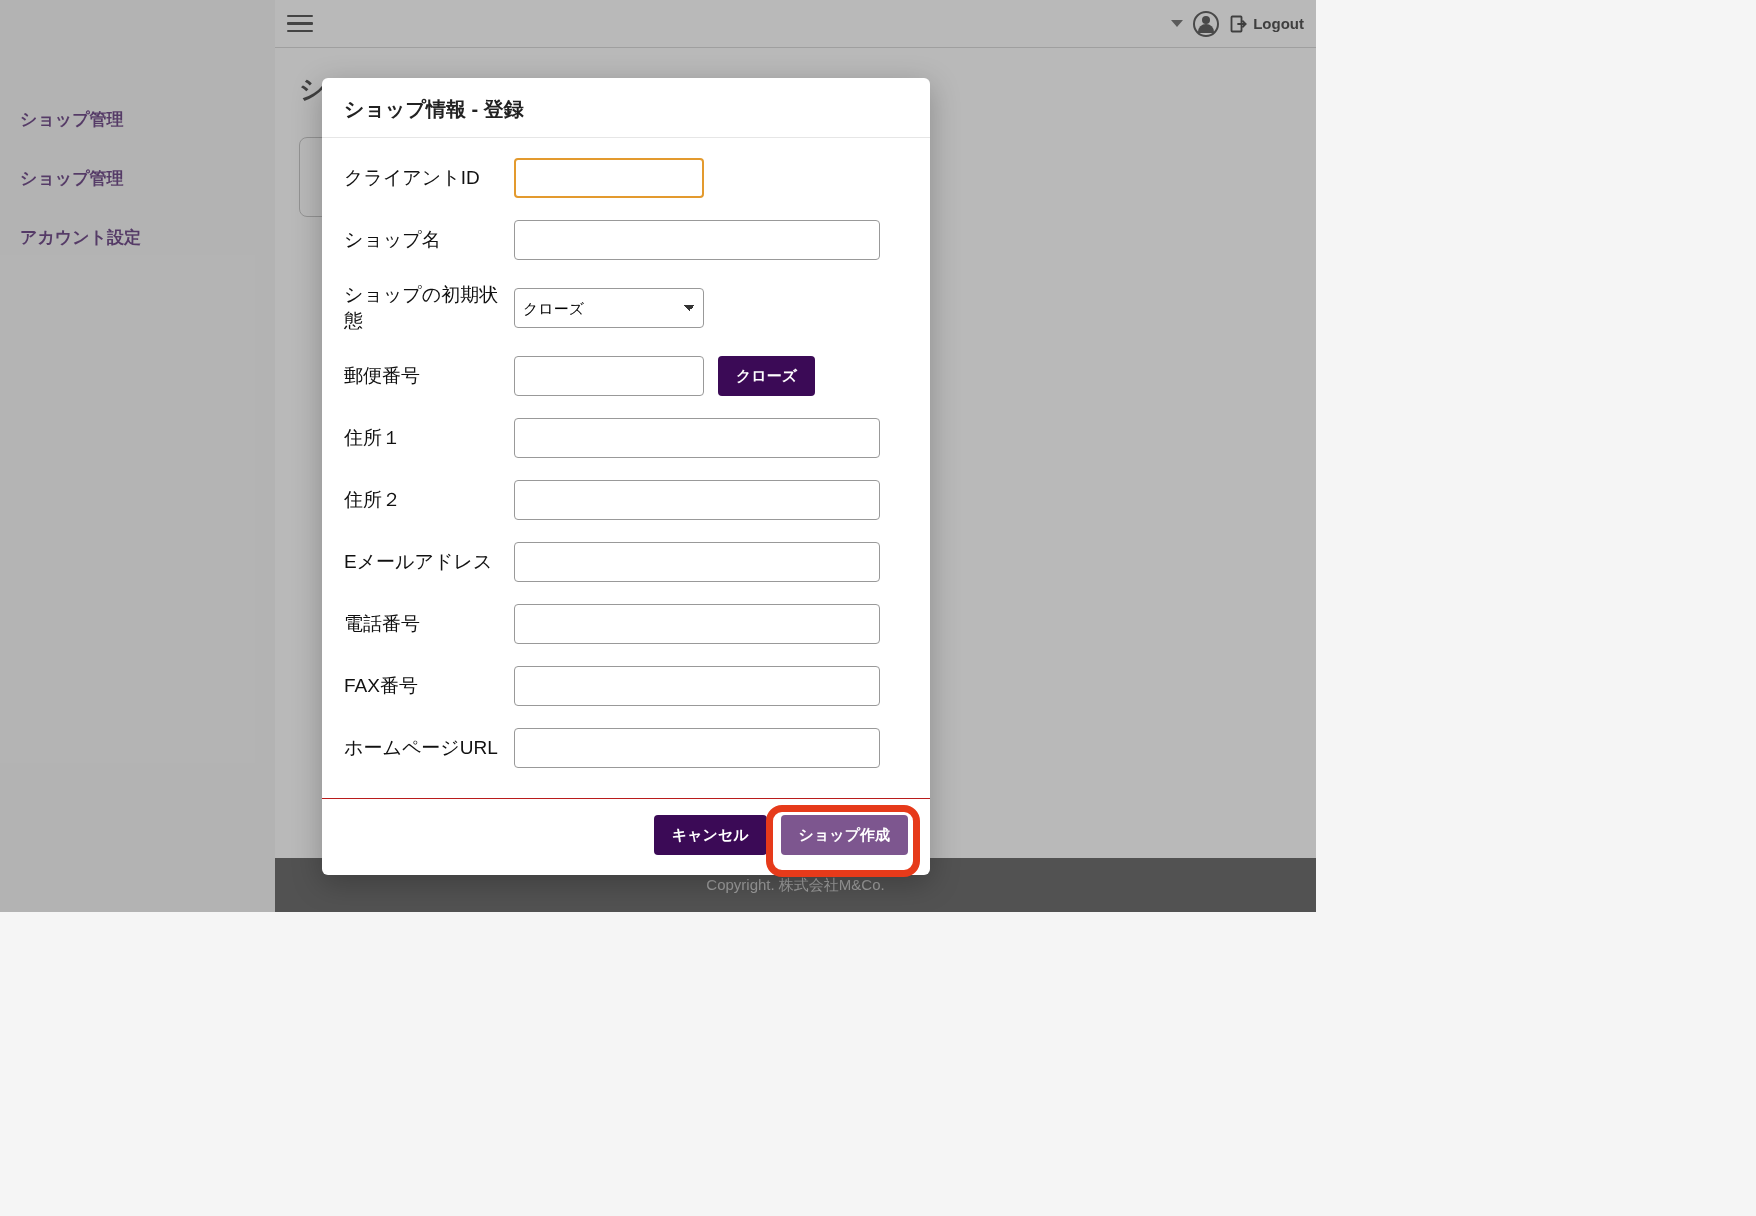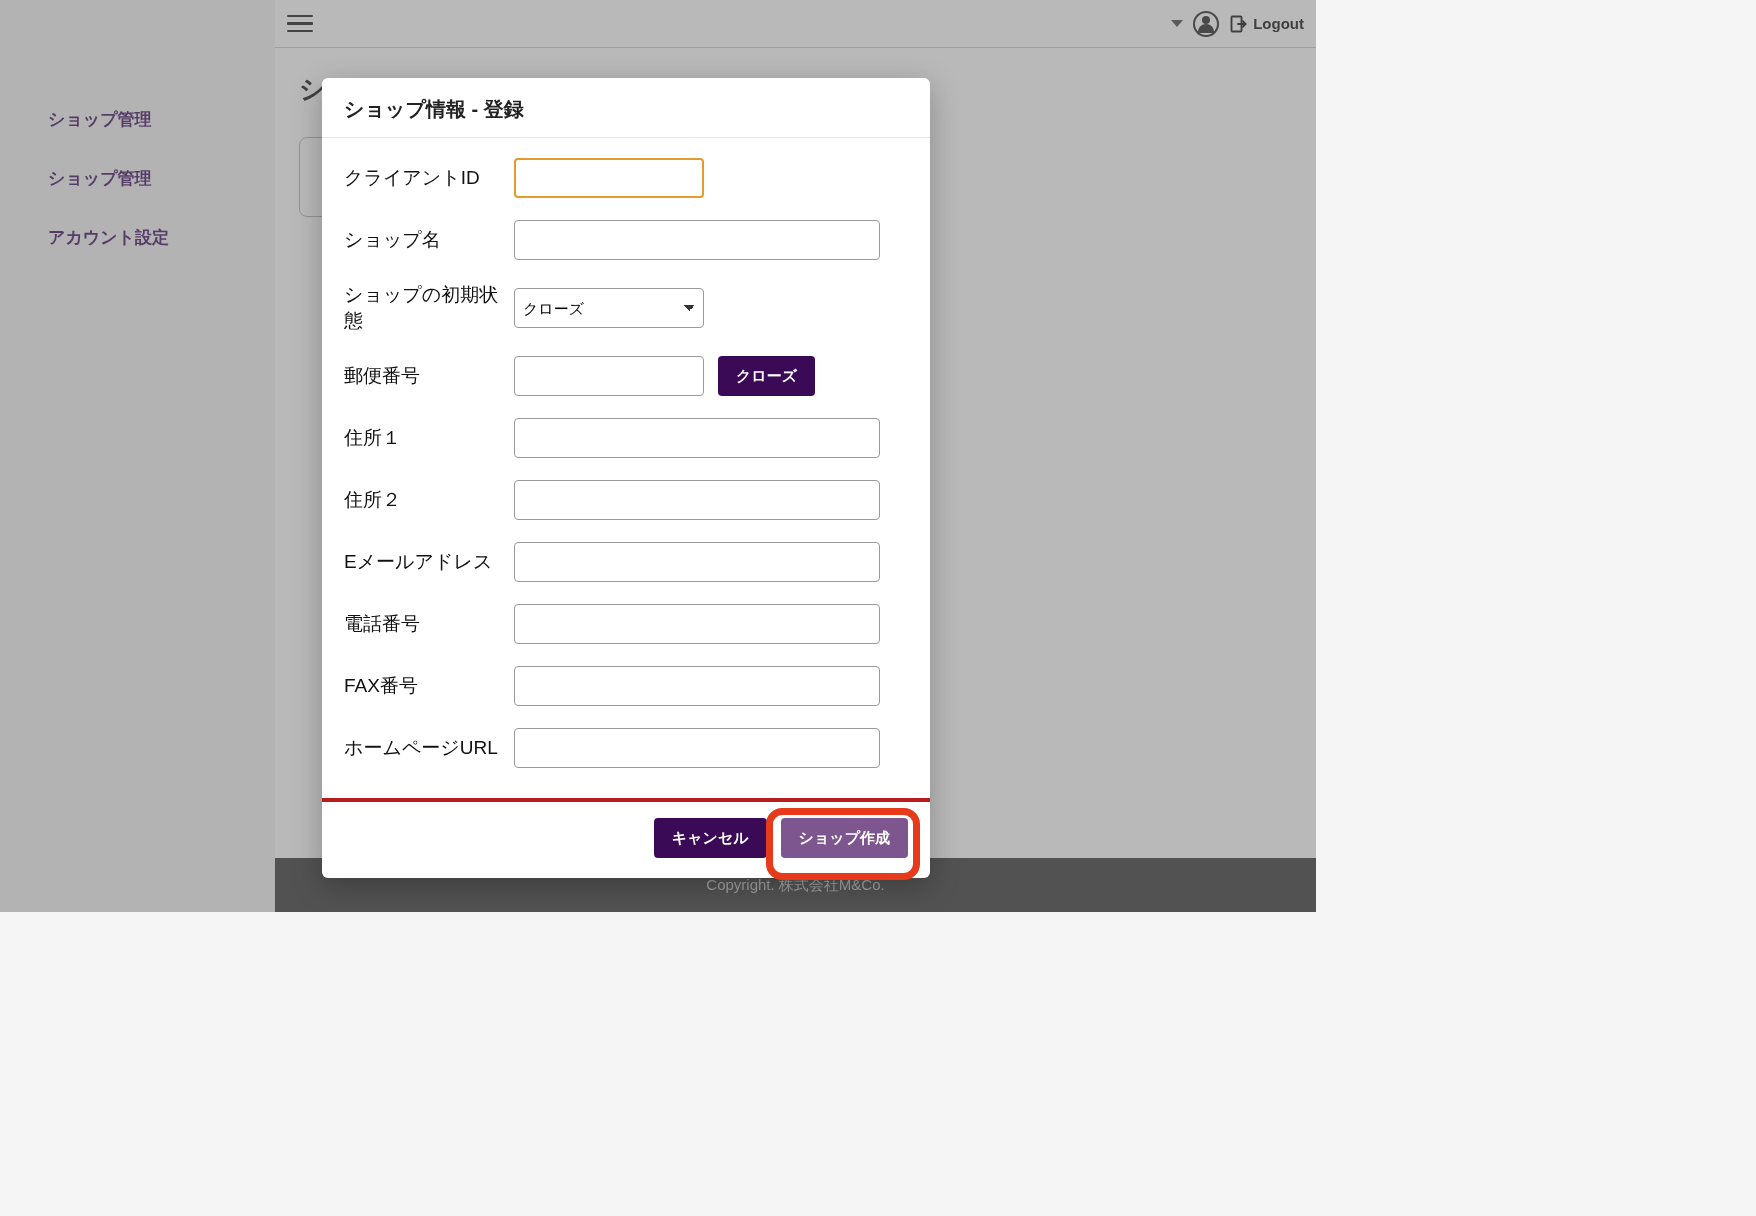--- a/index.html
+++ b/index.html
@@ -10,21 +10,20 @@
       height: 912px;
       overflow: hidden;
       position: relative;
     }
     .sidebar {
       position: absolute;
       left: 0; top: 0; bottom: 0;
       width: 275px;
       background: #f5f5f5;
       padding-top: 90px;
-      margin-left: 28px;
     }
     .sidebar-item {
       padding: 18px 20px;
       font-size: 17px;
       color: #4a1a6a;
       font-weight: 600;
       cursor: pointer;
     }
     .main {
       position: absolute;
@@ -145,21 +144,21 @@
       border-radius:4px;
       font-size:15px;
       font-weight:600;
       color:#fff;
       background:#3b0a56;
       cursor:pointer;
     }
     .btn-secondary { background:#7d568f; }
     .modal-footer {
       padding:16px 22px 20px;
-      border-top:4px solid #b91c1c;
+      border-top:1px solid #b91c1c;
       display:flex; justify-content:flex-end; gap:14px;
       position:relative;
     }
     .highlight-box {
       position:absolute;
       right:10px; top:6px;
       width:154px;height:72px;
       border:7px solid #e63a1a;
       border-radius:16px;
       pointer-events:none;

